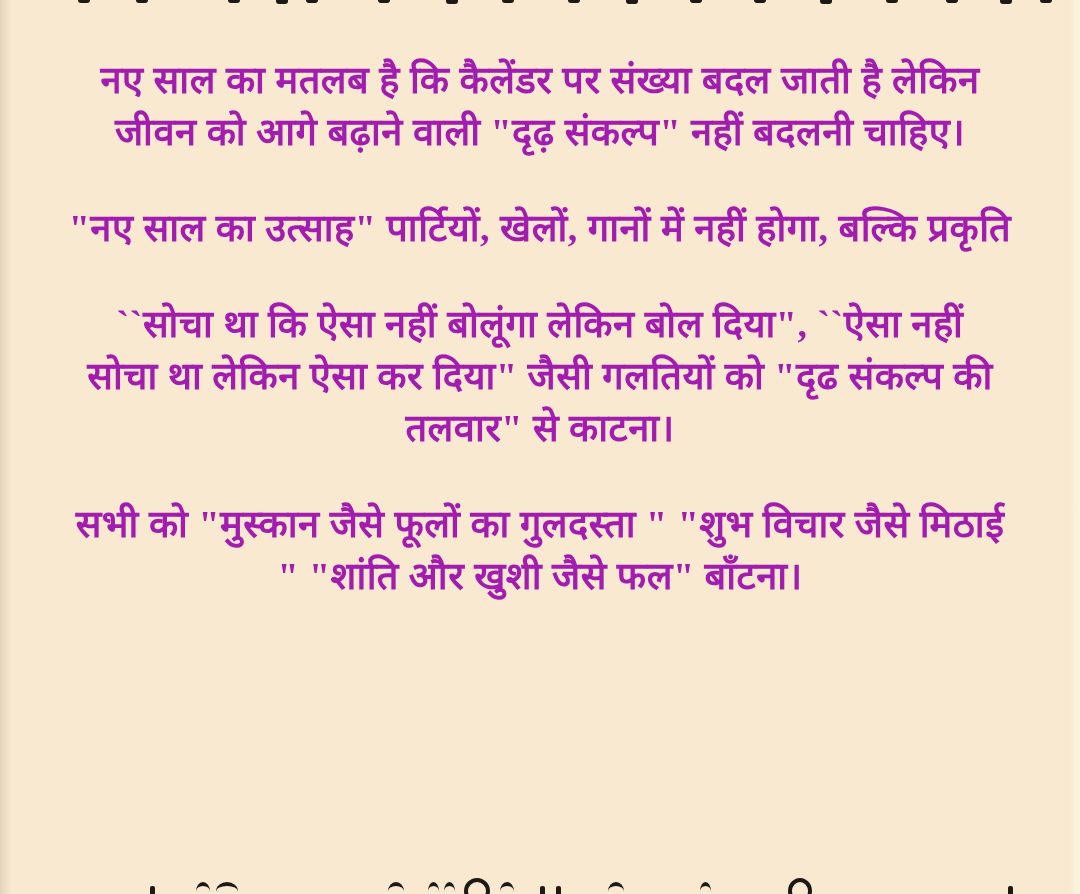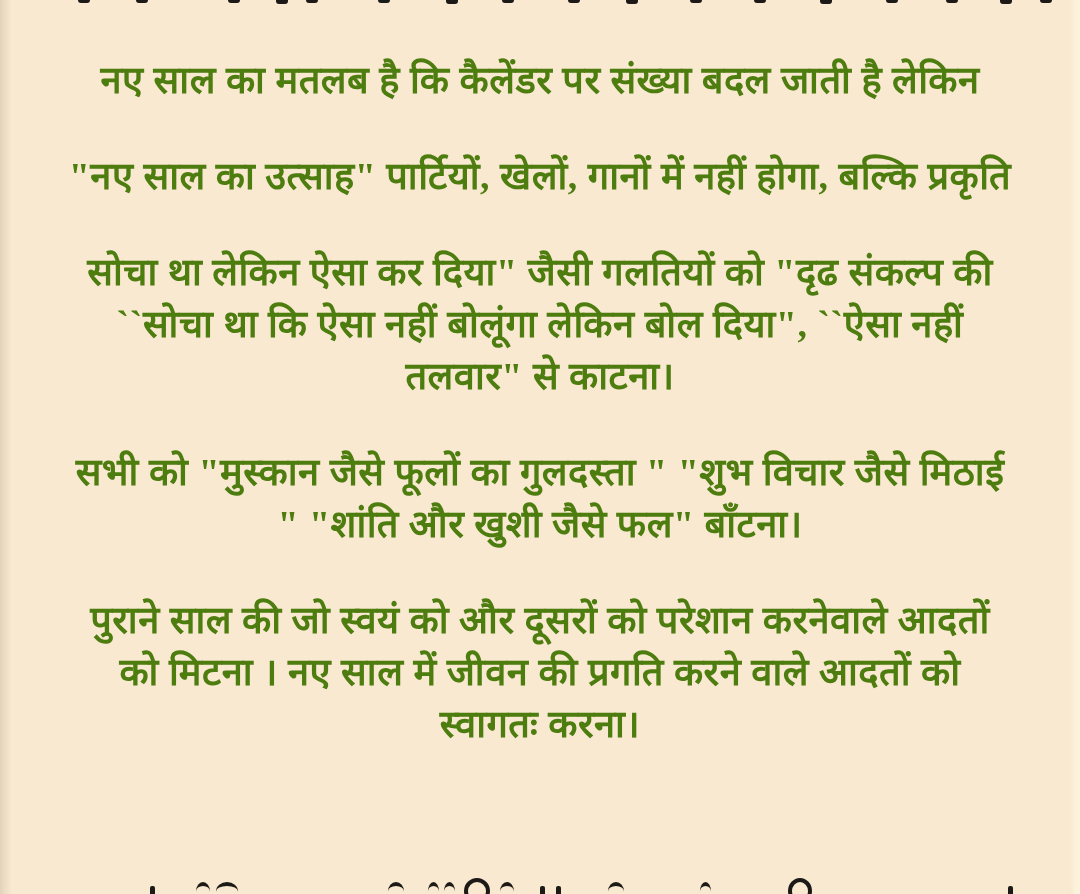--- a/index.html
+++ b/index.html
@@ -3,21 +3,21 @@
 <meta charset="utf-8">
 <style>
   html,body{margin:0;padding:0;background:#d8d8d8;}
   .page{
     position:relative;
     width:1080px;height:894px;
     background:#f8e9d0;
     overflow:hidden;
     font-family:"Liberation Serif","DejaVu Serif",serif;
     font-weight:700;
-    color:#4d7c0f;
+    color:#a21caf;
   }
   
   .edge-left{
     position:absolute;left:0;top:0;bottom:0;width:12px;
     background:linear-gradient(90deg,#e1d2b8 0%,#eddec5 45%,rgba(248,233,208,0) 100%);
   }
   .edge-right{
     position:absolute;right:0;top:0;bottom:0;width:10px;
     background:linear-gradient(270deg,#fdf4de 0%,#fbf0d8 55%,rgba(248,233,208,0) 100%);
   }
@@ -63,42 +63,38 @@
 
   <div class="edge-left"></div>
   <div class="edge-right"></div>
 
   <div class="frag-top"></div>
 
   <div class="content">
 
     <p>
       <span class="line">नए साल का मतलब है कि कैलेंडर पर संख्या बदल जाती है लेकिन</span>
+      <span class="line">जीवन को आगे बढ़ाने वाली "दृढ़ संकल्प" नहीं बदलनी चाहिए।</span>
     </p>
 
     <p>
       <span class="line">"नए साल का उत्साह" पार्टियों, खेलों, गानों में नहीं होगा, बल्कि प्रकृति</span>
     </p>
 
     <p>
+      <span class="line">``सोचा था कि ऐसा नहीं बोलूंगा लेकिन बोल दिया", ``ऐसा नहीं</span>
       <span class="line">सोचा था लेकिन ऐसा कर दिया" जैसी गलतियों को "दृढ संकल्प की</span>
-      <span class="line">``सोचा था कि ऐसा नहीं बोलूंगा लेकिन बोल दिया", ``ऐसा नहीं</span>
       <span class="line">तलवार" से काटना।</span>
     </p>
 
     <p>
       <span class="line">सभी को "मुस्कान जैसे फूलों का गुलदस्ता " "शुभ विचार जैसे मिठाई</span>
       <span class="line">" "शांति और खुशी जैसे फल" बाँटना।</span>
     </p>
 
-    <p>
-      <span class="line">पुराने साल की जो स्वयं को और दूसरों को परेशान करनेवाले आदतों</span>
-      <span class="line">को मिटना । नए साल में जीवन की प्रगति करने वाले आदतों को</span>
-      <span class="line">स्वागतः करना।</span>
-    </p>
 
   </div>
 
   <div class="frag-bottom">
     <span class="stub" style="left:150px;"></span>
     <span class="arc" style="left:196px;width:14px;"></span>
     <span class="arc" style="left:216px;width:22px;"></span>
     <span class="arc" style="left:388px;width:16px;"></span>
     <span class="arc" style="left:428px;width:11px;"></span>
     <span class="arc" style="left:444px;width:11px;"></span>

